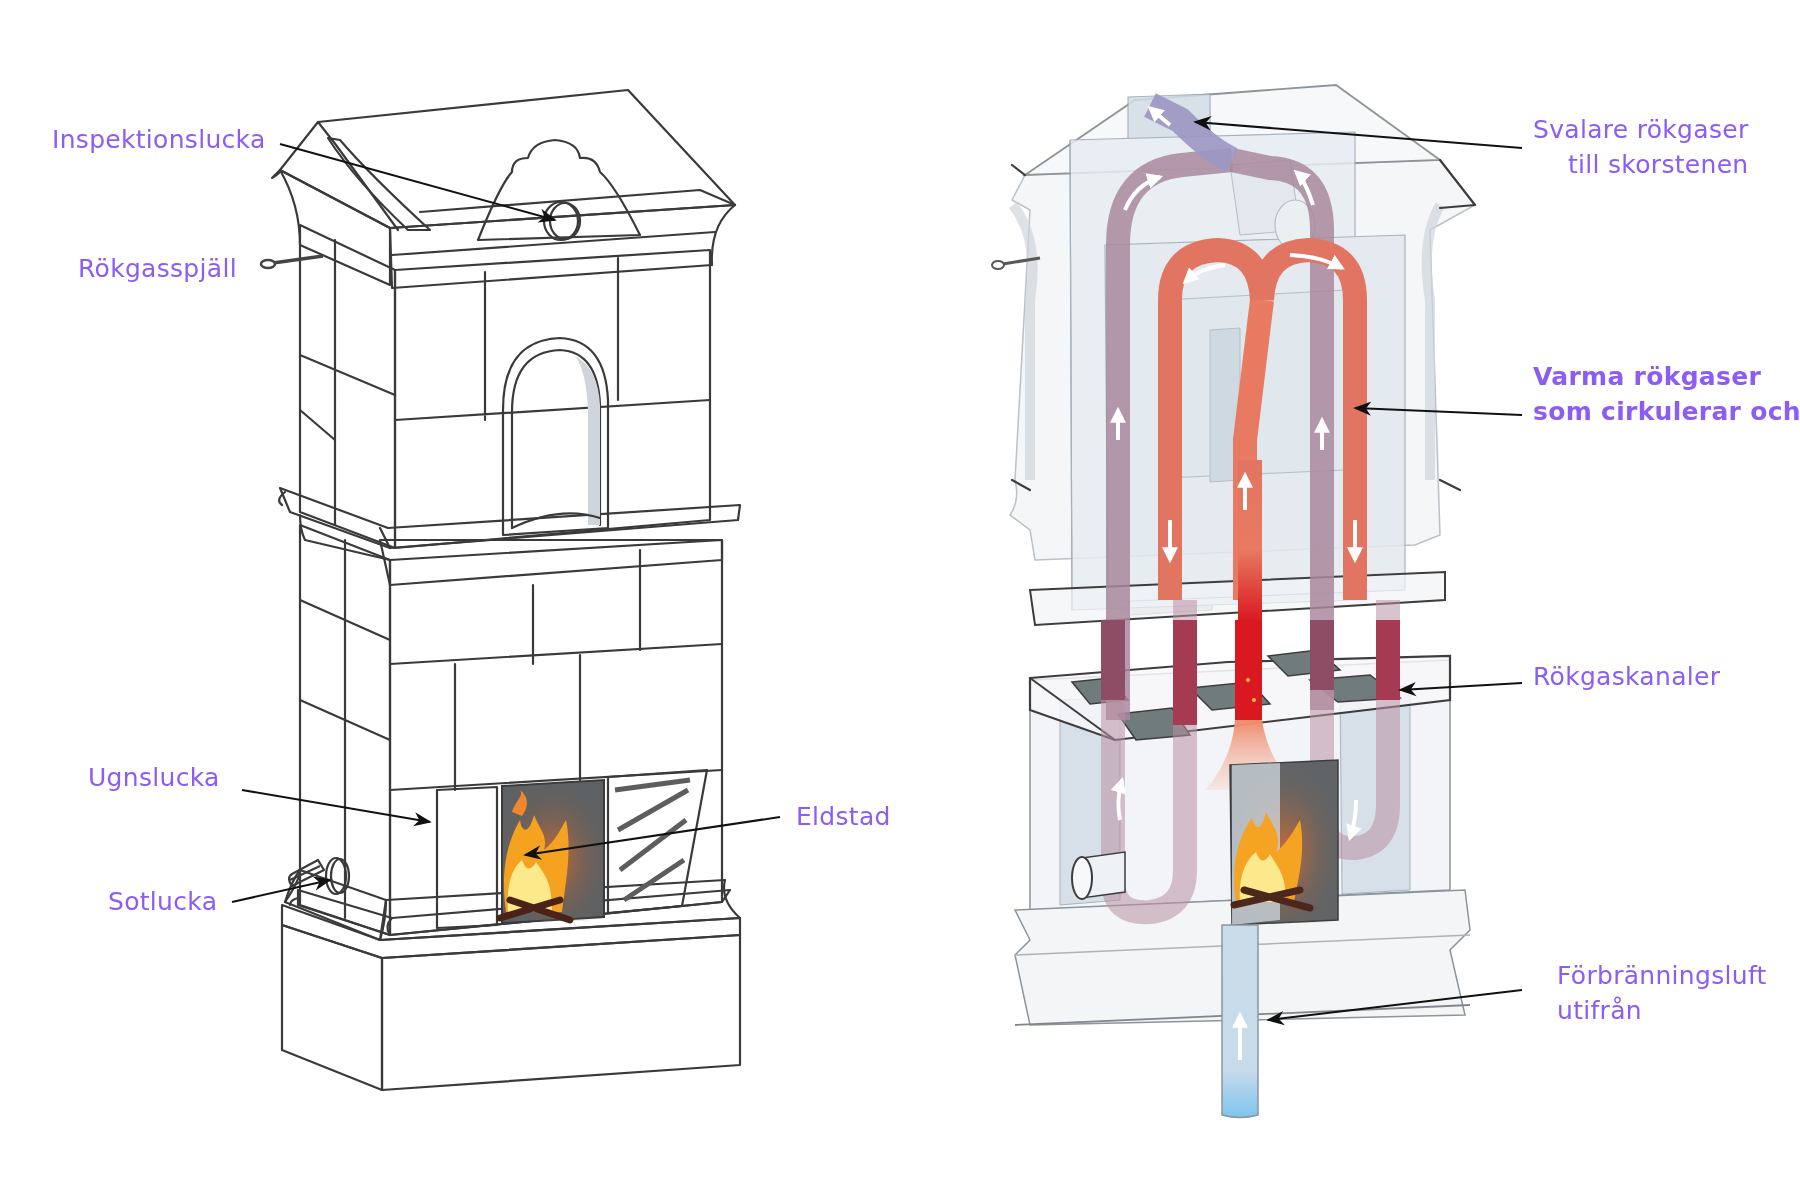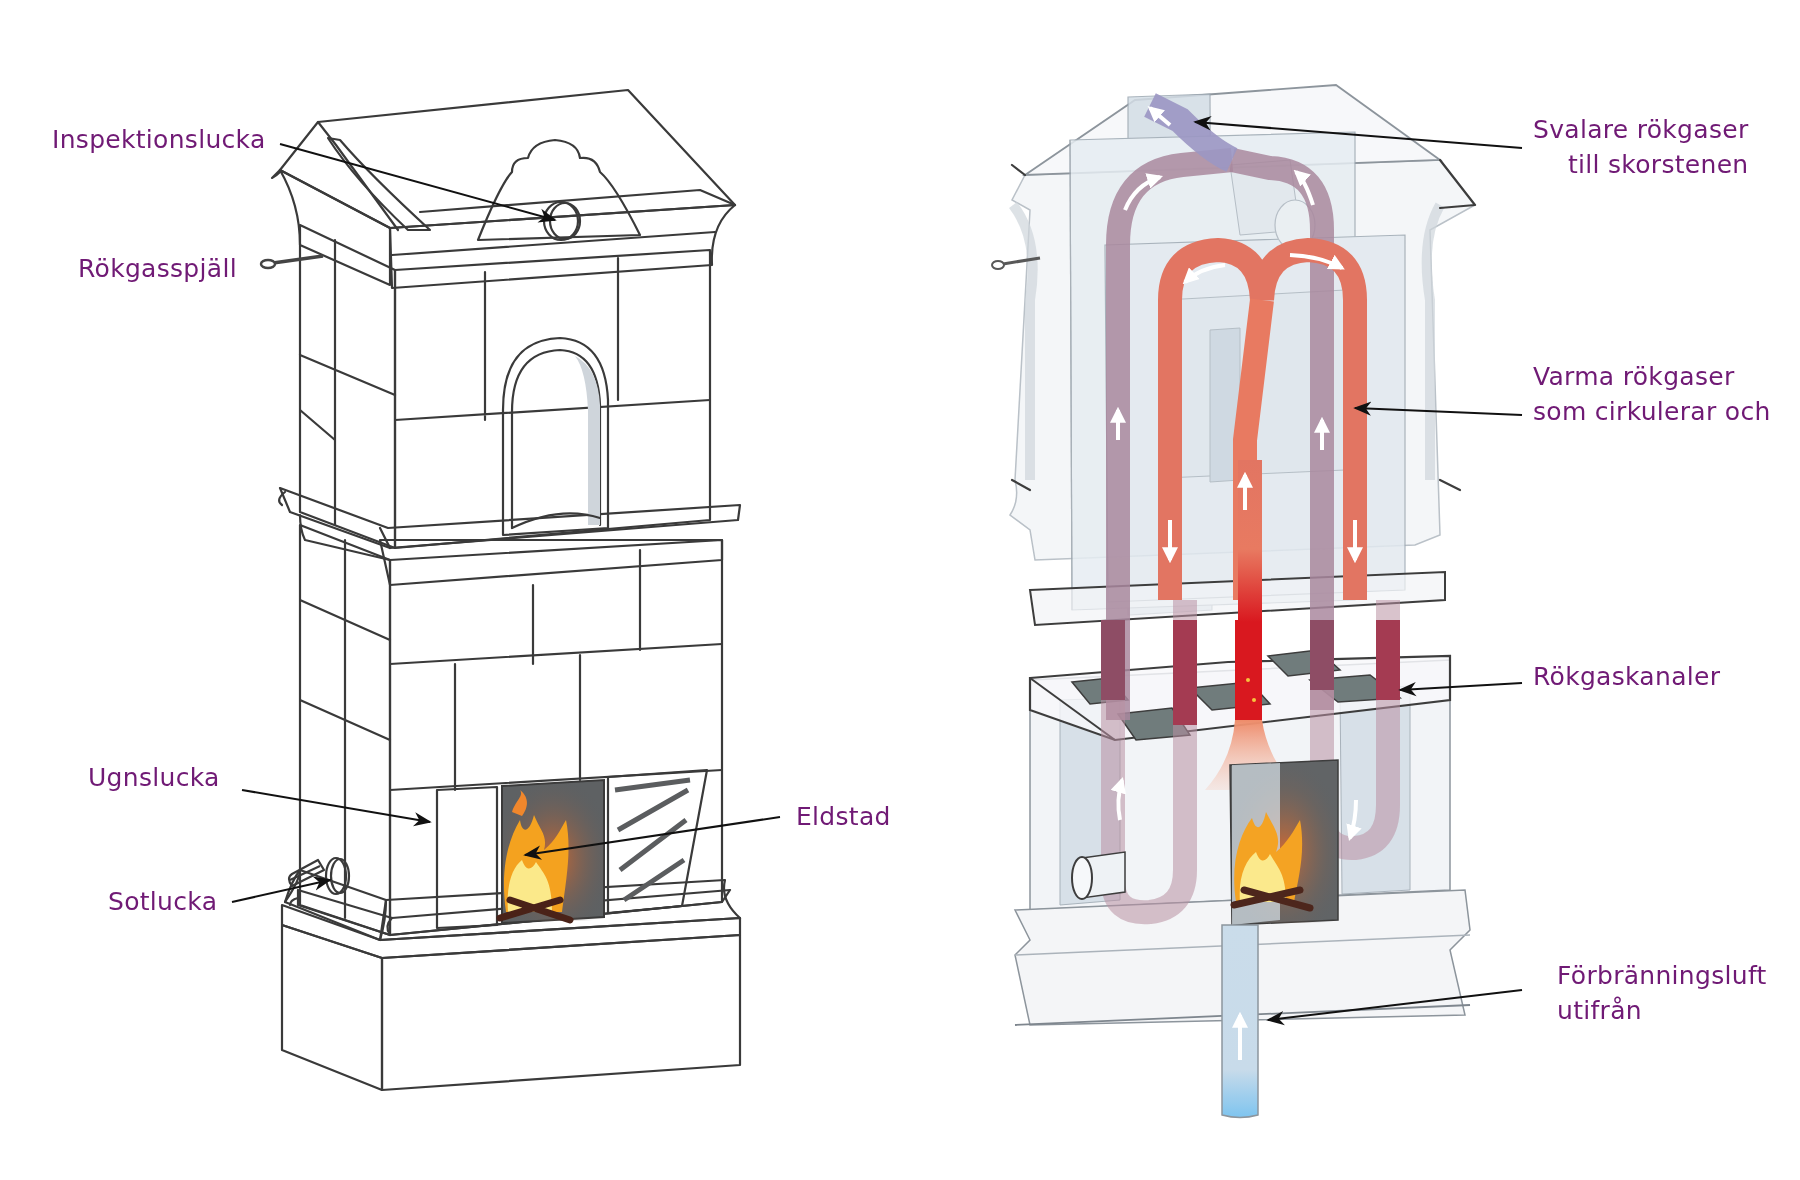--- a/index.html
+++ b/index.html
@@ -1,19 +1,19 @@
 <!DOCTYPE html>
 <html><head>
 <meta charset="utf-8">
 <style>
   html, body { margin:0; padding:0; background:#ffffff; }
   body { width:1800px; height:1180px; position:relative; overflow:hidden;
          font-family:"DejaVu Sans", "Liberation Sans", sans-serif; color:#111; }
   #stage { position:absolute; left:0; top:0; width:1800px; height:1180px; }
-  .lbl { position:absolute; font-size:25px; line-height:35px; color:#701a75; letter-spacing:0.3px; white-space:nowrap; }
+  .lbl { position:absolute; font-size:25px; line-height:35px; color:#8b5cf6; letter-spacing:0.3px; white-space:nowrap; }
   .lbl-multi span { display:block; }
   .ink { stroke:#3a3a3a; stroke-width:2.2; fill:none; stroke-linejoin:round; stroke-linecap:round; }
   .thin { stroke:#9aa3ab; stroke-width:1.2; fill:none; }
   .leader { stroke:#111; stroke-width:2; fill:none; }
 </style>
 </head>
 <body>
 
 <svg id="stage" viewBox="0 0 1800 1180" xmlns="http://www.w3.org/2000/svg">
   <defs>
@@ -271,21 +271,21 @@
 <div class="lbl" style="left:52px; top:122px;">Inspektionslucka</div>
 <div class="lbl" style="left:78px; top:251px;">Rökgasspjäll</div>
 <div class="lbl" style="left:88px; top:760px;">Ugnslucka</div>
 <div class="lbl" style="left:108px; top:884px;">Sotlucka</div>
 <div class="lbl" style="left:796px; top:799px;">Eldstad</div>
 
 <div class="lbl lbl-multi" style="left:1533px; top:112px;text-align:right;">
   <span>Svalare rökgaser</span>
   <span>till skorstenen</span>
 </div>
-<div class="lbl lbl-multi" style="left:1533px; top:359px;">
+<div class="lbl lbl-multi" style="left:1533px; top:359px;font-weight:bold;">
   <span>Varma rökgaser</span>
   <span>som cirkulerar och</span>
 </div>
 <div class="lbl lbl-multi" style="left:1533px; top:659px;">
   <span>Rökgaskanaler</span>
 </div>
 <div class="lbl lbl-multi" style="left:1533px; top:958px;margin-left:24px;">
   <span>Förbränningsluft</span>
   <span>utifrån</span>
 </div>

